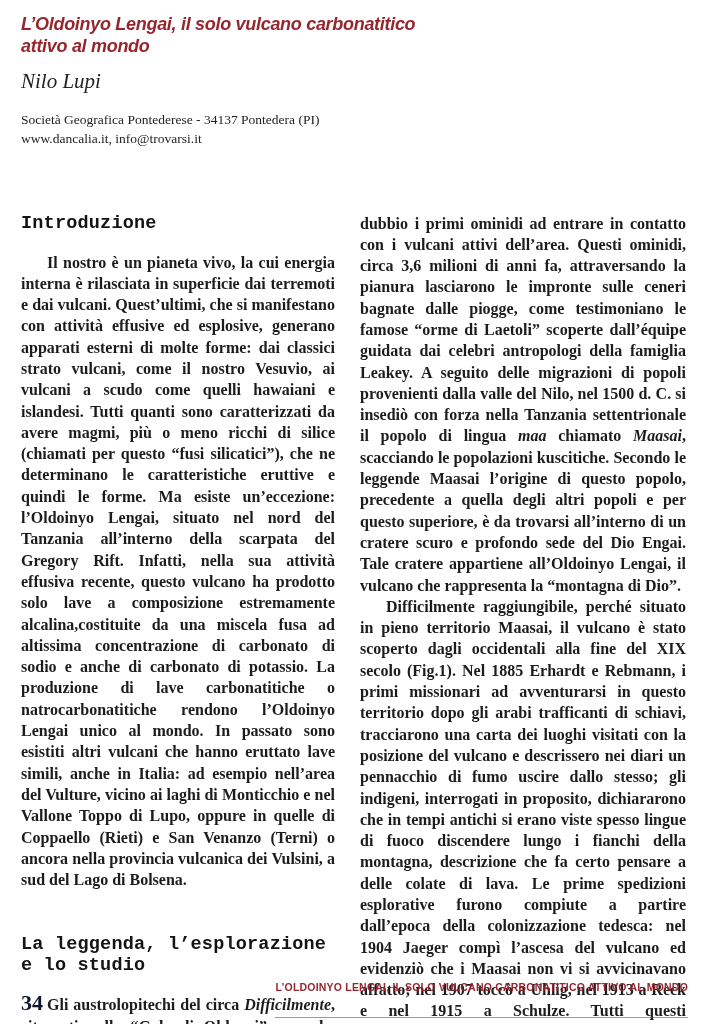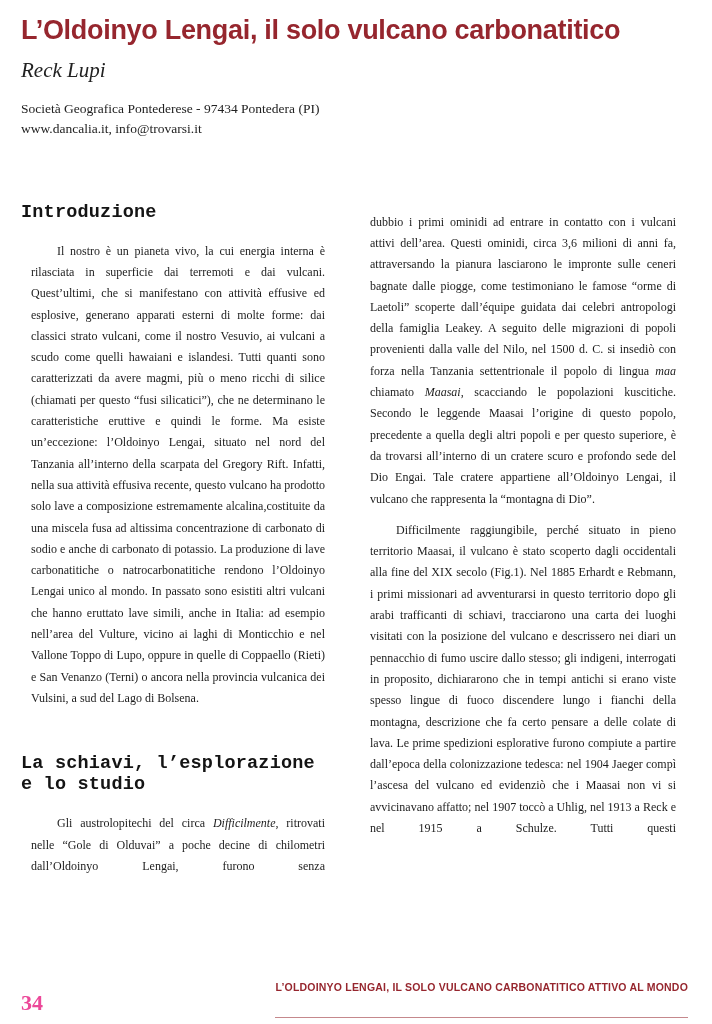--- a/index.html
+++ b/index.html
@@ -12,24 +12,25 @@
     box-sizing: border-box;
     padding: 14px 26px 0 21px;
     font-family: "Liberation Serif", serif;
     color: #1c1c1c;
     overflow: hidden;
   }
   .article-title {
     margin: 0;
     font-family: "Liberation Sans", sans-serif;
     font-weight: bold;
-    font-size: 27px;
+    font-size: 18px;
     line-height: 1.2;
     letter-spacing: -0.3px;
     color: #96262e;
+    font-style: italic;
   }
   .author {
     margin-top: 12px;
     font-style: italic;
     font-size: 21px;
     color: #222222;
   }
   .affiliation {
     margin-top: 16px;
     font-size: 13.5px;
@@ -47,44 +48,45 @@
     margin: 0 0 18px 0;
     font-family: Liberation Mono, monospace;
     font-weight: bold;
     font-size: 18.5px;
     letter-spacing: 0.2px;
     color: #141414;
   }
   .section-heading + .body-para { margin-top: 0; }
   .body-para + .section-heading { margin-top: 44px; }
   .body-para {
-    margin: 10px;
-    font-size: 12px;
+    margin: 0;
+    font-size: 16px;
     line-height: 21.3px;
     text-align: justify;
     color: #1c1c1c;
+    font-weight: bold;
   }
   .body-para.indent { text-indent: 26px; }
   .body-para.justify-last { text-align-last: justify; }
   .body-para em { font-style: italic; }
   .page-footer {
     position: absolute;
     left: 21px;
     right: 24px;
     bottom: 6px;
     display: flex;
     justify-content: space-between;
     align-items: flex-end;
   }
   .page-number {
     font-family: "Liberation Serif", serif;
     font-weight: bold;
     font-size: 22px;
     line-height: 1;
-    color: #ec4899;
+    color: #0f172a;
     padding-bottom: 4px;
   }
   .running-title-wrap {
     border-bottom: 1px solid rgba(150, 38, 46, 0.55);
     padding-bottom: 22px;
     margin-top: 24px;
   }
   .running-title {
     font-family: "Liberation Sans", sans-serif;
     font-weight: bold;
@@ -95,33 +97,34 @@
   }
 </style>
 </head>
 <body>
 
 <div class="page">
 
   <header>
     <h1 class="article-title">
       <span style="display:block">L’Oldoinyo Lengai, il solo vulcano carbonatitico</span>
+      <span style="display:block">attivo al mondo</span>
     </h1>
-    <div class="author">Reck Lupi</div>
+    <div class="author">Nilo Lupi</div>
     <div class="affiliation">
-      <span style="display:block">Società Geografica Pontederese - 97434 Pontedera (PI)</span>
+      <span style="display:block">Società Geografica Pontederese - 34137 Pontedera (PI)</span>
       <span style="display:block">www.dancalia.it, info@trovarsi.it</span>
     </div>
   </header>
 
   <main class="columns">
     <div class="col-left">
         <h2 class="section-heading">Introduzione</h2>
         <p class="body-para indent"><span>Il nostro è un pianeta vivo, la cui energia interna è rilasciata in superficie dai terremoti e dai vulcani.  Quest’ultimi, che si manifestano con attività effusive ed esplosive, generano apparati esterni di molte forme: dai classici strato vulcani, come il nostro Vesuvio, ai vulcani a scudo come quelli hawaiani e islandesi. Tutti quanti sono caratterizzati da avere magmi, più o meno ricchi di silice (chiamati per questo “fusi silicatici”), che ne determinano le caratteristiche eruttive e quindi le forme. Ma esiste un’eccezione: l’Oldoinyo Lengai, situato nel nord del Tanzania all’interno della scarpata del Gregory Rift. Infatti, nella sua attività effusiva recente, questo vulcano ha prodotto solo lave a composizione estremamente alcalina,costituite da una miscela fusa ad altissima concentrazione di carbonato di sodio e anche di carbonato di potassio. La produzione di lave carbonatitiche o natrocarbonatitiche rendono l’Oldoinyo Lengai unico al mondo. In passato sono esistiti altri vulcani che hanno eruttato lave simili, anche in Italia: ad esempio nell’area del Vulture, vicino ai laghi di Monticchio e nel Vallone Toppo di Lupo, oppure in quelle di Coppaello (Rieti) e San Venanzo (Terni) o ancora nella provincia vulcanica dei Vulsini, a sud del Lago di Bolsena.</span></p>
-        <h2 class="section-heading">La schiavi, l’esplorazione e lo studio</h2>
+        <h2 class="section-heading">La leggenda, l’esplorazione e lo studio</h2>
         <p class="body-para indent justify-last"><span>Gli austrolopitechi del circa </span><em>Difficilmente</em><span>, ritrovati nelle “Gole di Olduvai” a poche decine di chilometri dall’Oldoinyo Lengai, furono senza</span></p>
       </div>
     <div class="col-right">
         <p class="body-para"><span>dubbio i primi ominidi ad entrare in contatto con i vulcani attivi dell’area. Questi ominidi, circa 3,6 milioni di anni fa, attraversando la pianura lasciarono le impronte sulle ceneri bagnate dalle piogge, come testimoniano le famose “orme di Laetoli” scoperte dall’équipe guidata dai celebri antropologi della famiglia Leakey. A seguito delle migrazioni di popoli provenienti dalla valle del Nilo, nel 1500 d. C. si insediò con forza nella Tanzania settentrionale il popolo di lingua </span><em>maa</em><span> chiamato </span><em>Maasai</em><span>, scacciando le popolazioni kuscitiche. Secondo le leggende Maasai l’origine di questo popolo, precedente a quella degli altri popoli e per questo superiore, è da trovarsi all’interno di un cratere scuro e profondo sede del Dio Engai. Tale cratere appartiene all’Oldoinyo Lengai, il vulcano che rappresenta la “montagna di Dio”.</span></p>
         <p class="body-para indent justify-last"><span>Difficilmente raggiungibile, perché situato in pieno territorio Maasai, il vulcano è stato scoperto dagli occidentali alla fine del XIX secolo (Fig.1). Nel 1885 Erhardt e Rebmann, i primi missionari ad avventurarsi in questo territorio dopo gli arabi trafficanti di schiavi, tracciarono una carta dei luoghi visitati con la posizione del vulcano e descrissero nei diari un pennacchio di fumo uscire dallo stesso; gli indigeni, interrogati in proposito, dichiararono che in tempi antichi si erano viste spesso lingue di fuoco discendere lungo i fianchi della montagna, descrizione che fa certo pensare a delle colate di lava. Le prime spedizioni esplorative furono compiute a partire dall’epoca della colonizzazione tedesca: nel 1904 Jaeger compì l’ascesa del vulcano ed evidenziò che i Maasai non vi si avvicinavano affatto; nel 1907 toccò a Uhlig, nel 1913 a Reck e nel 1915 a Schulze. Tutti questi</span></p>
       </div>
   </main>
 
   <footer class="page-footer">
     <div class="page-number">34</div>

